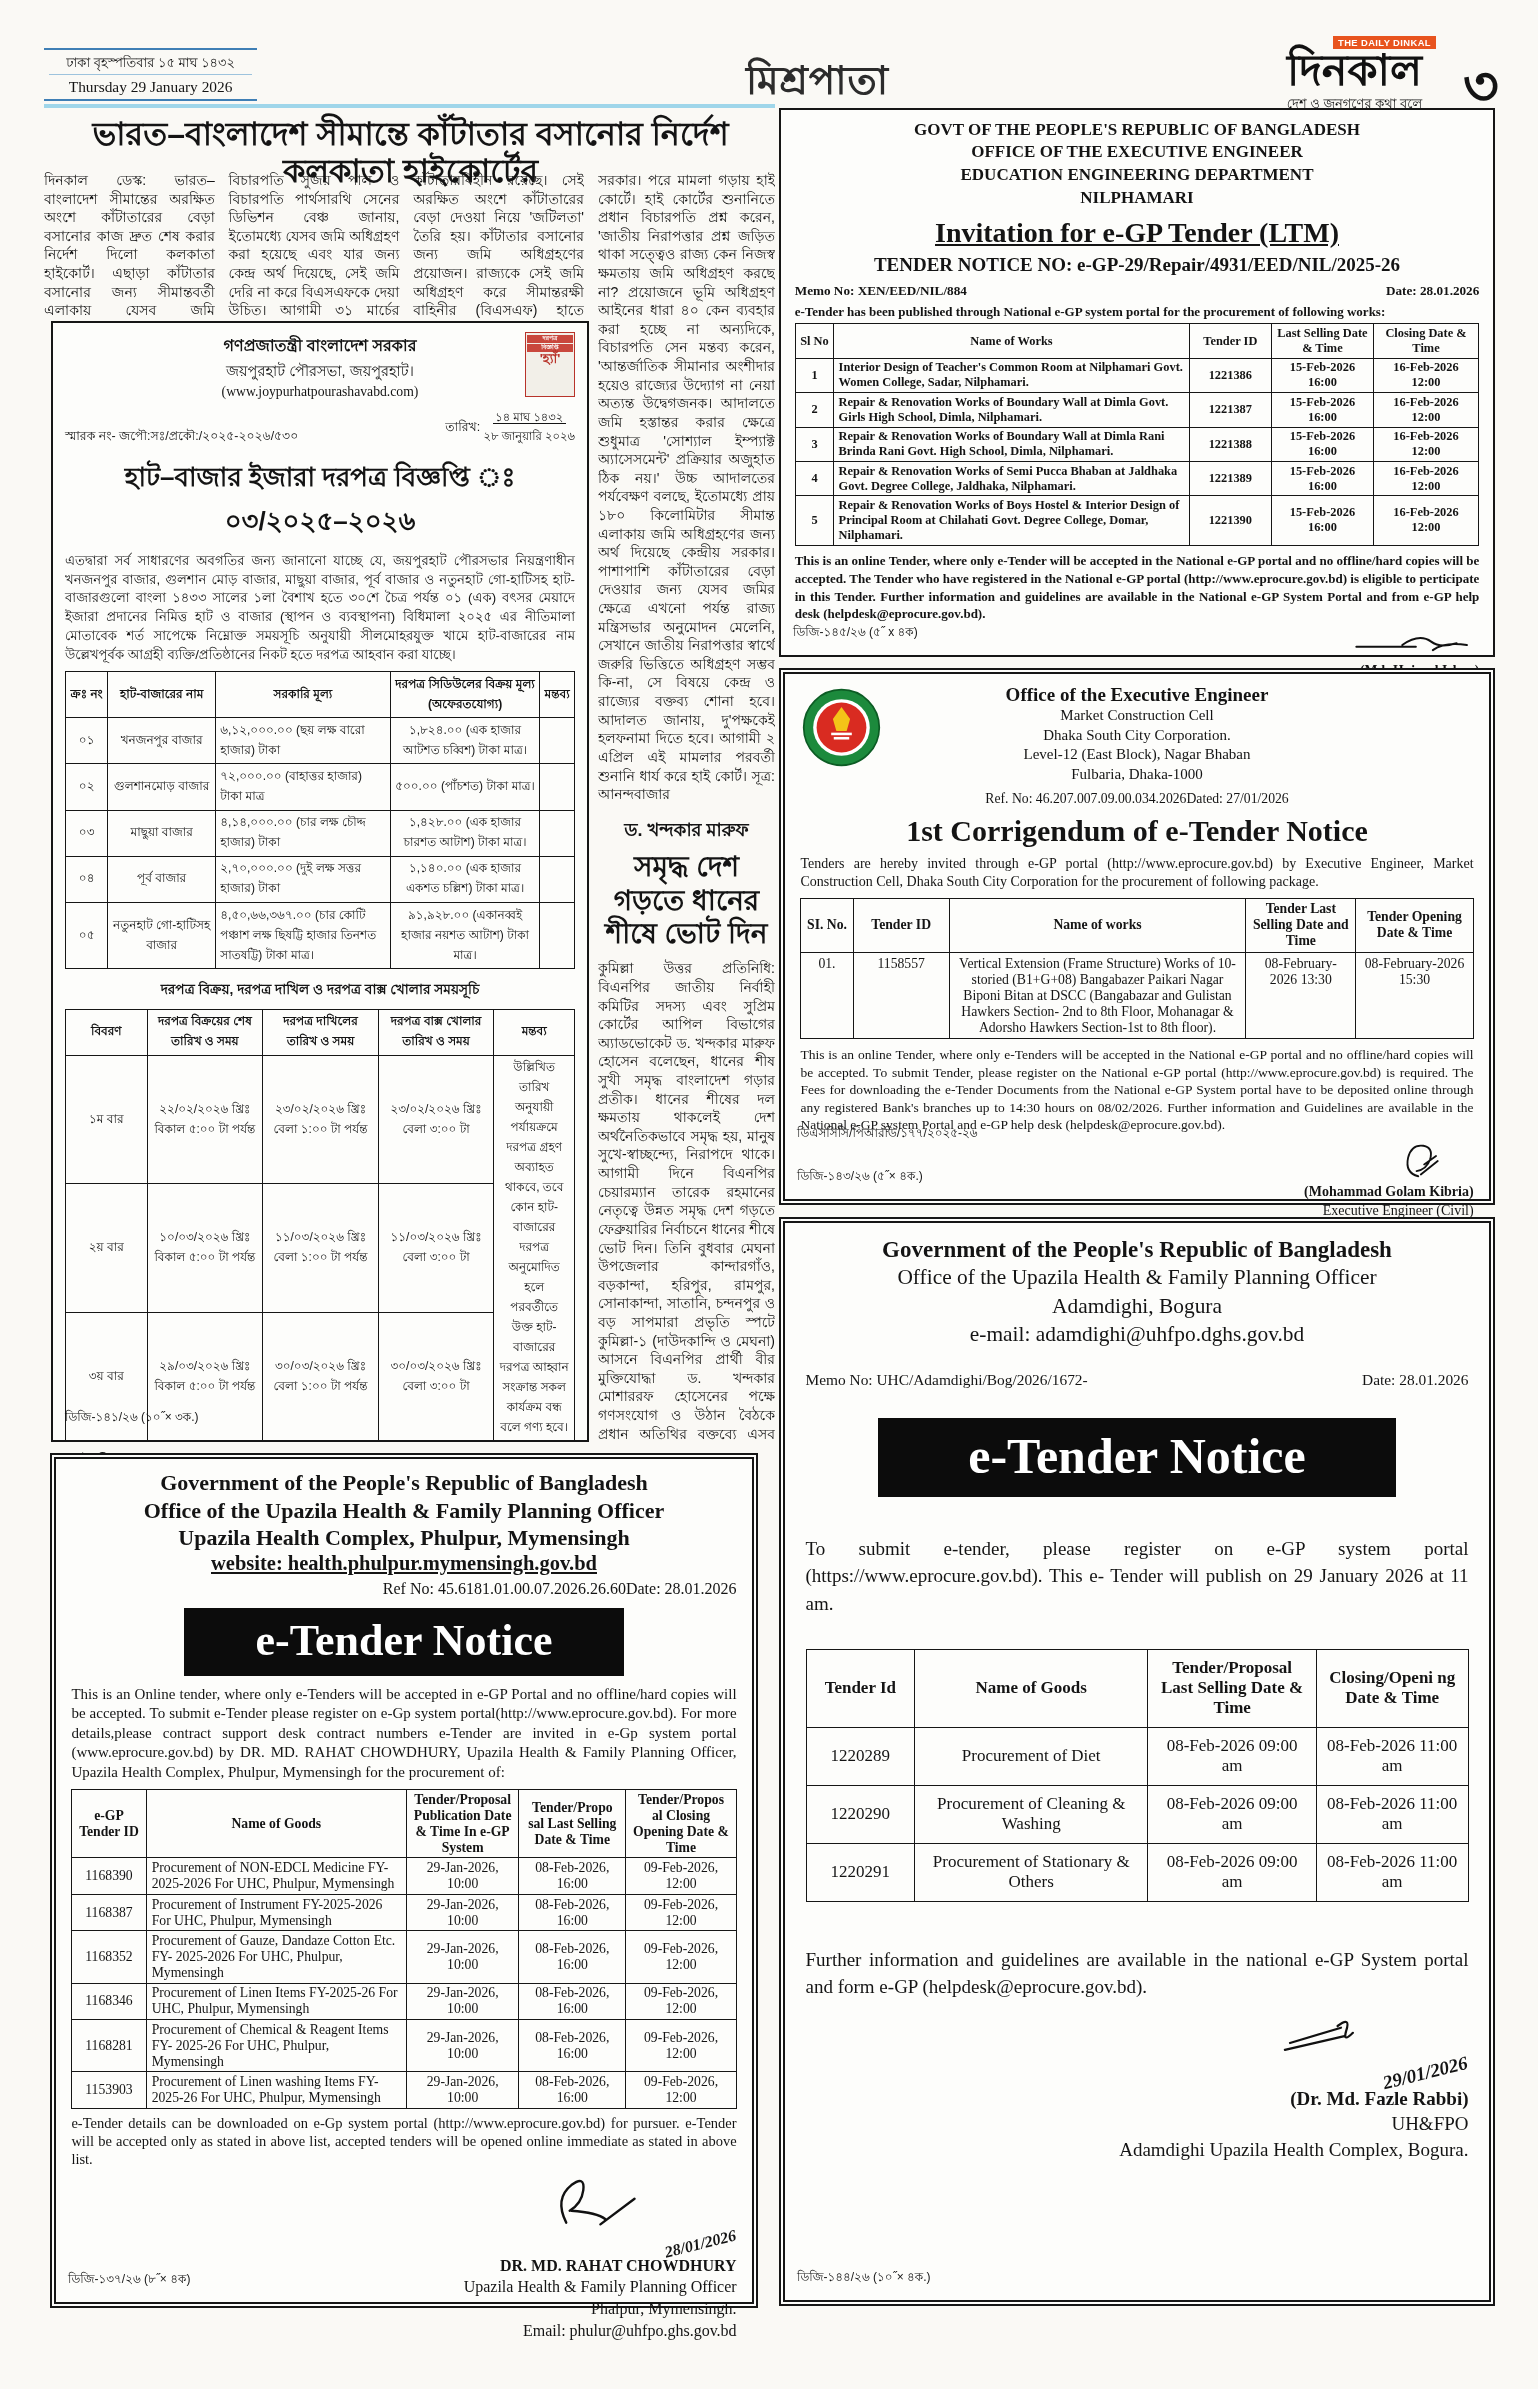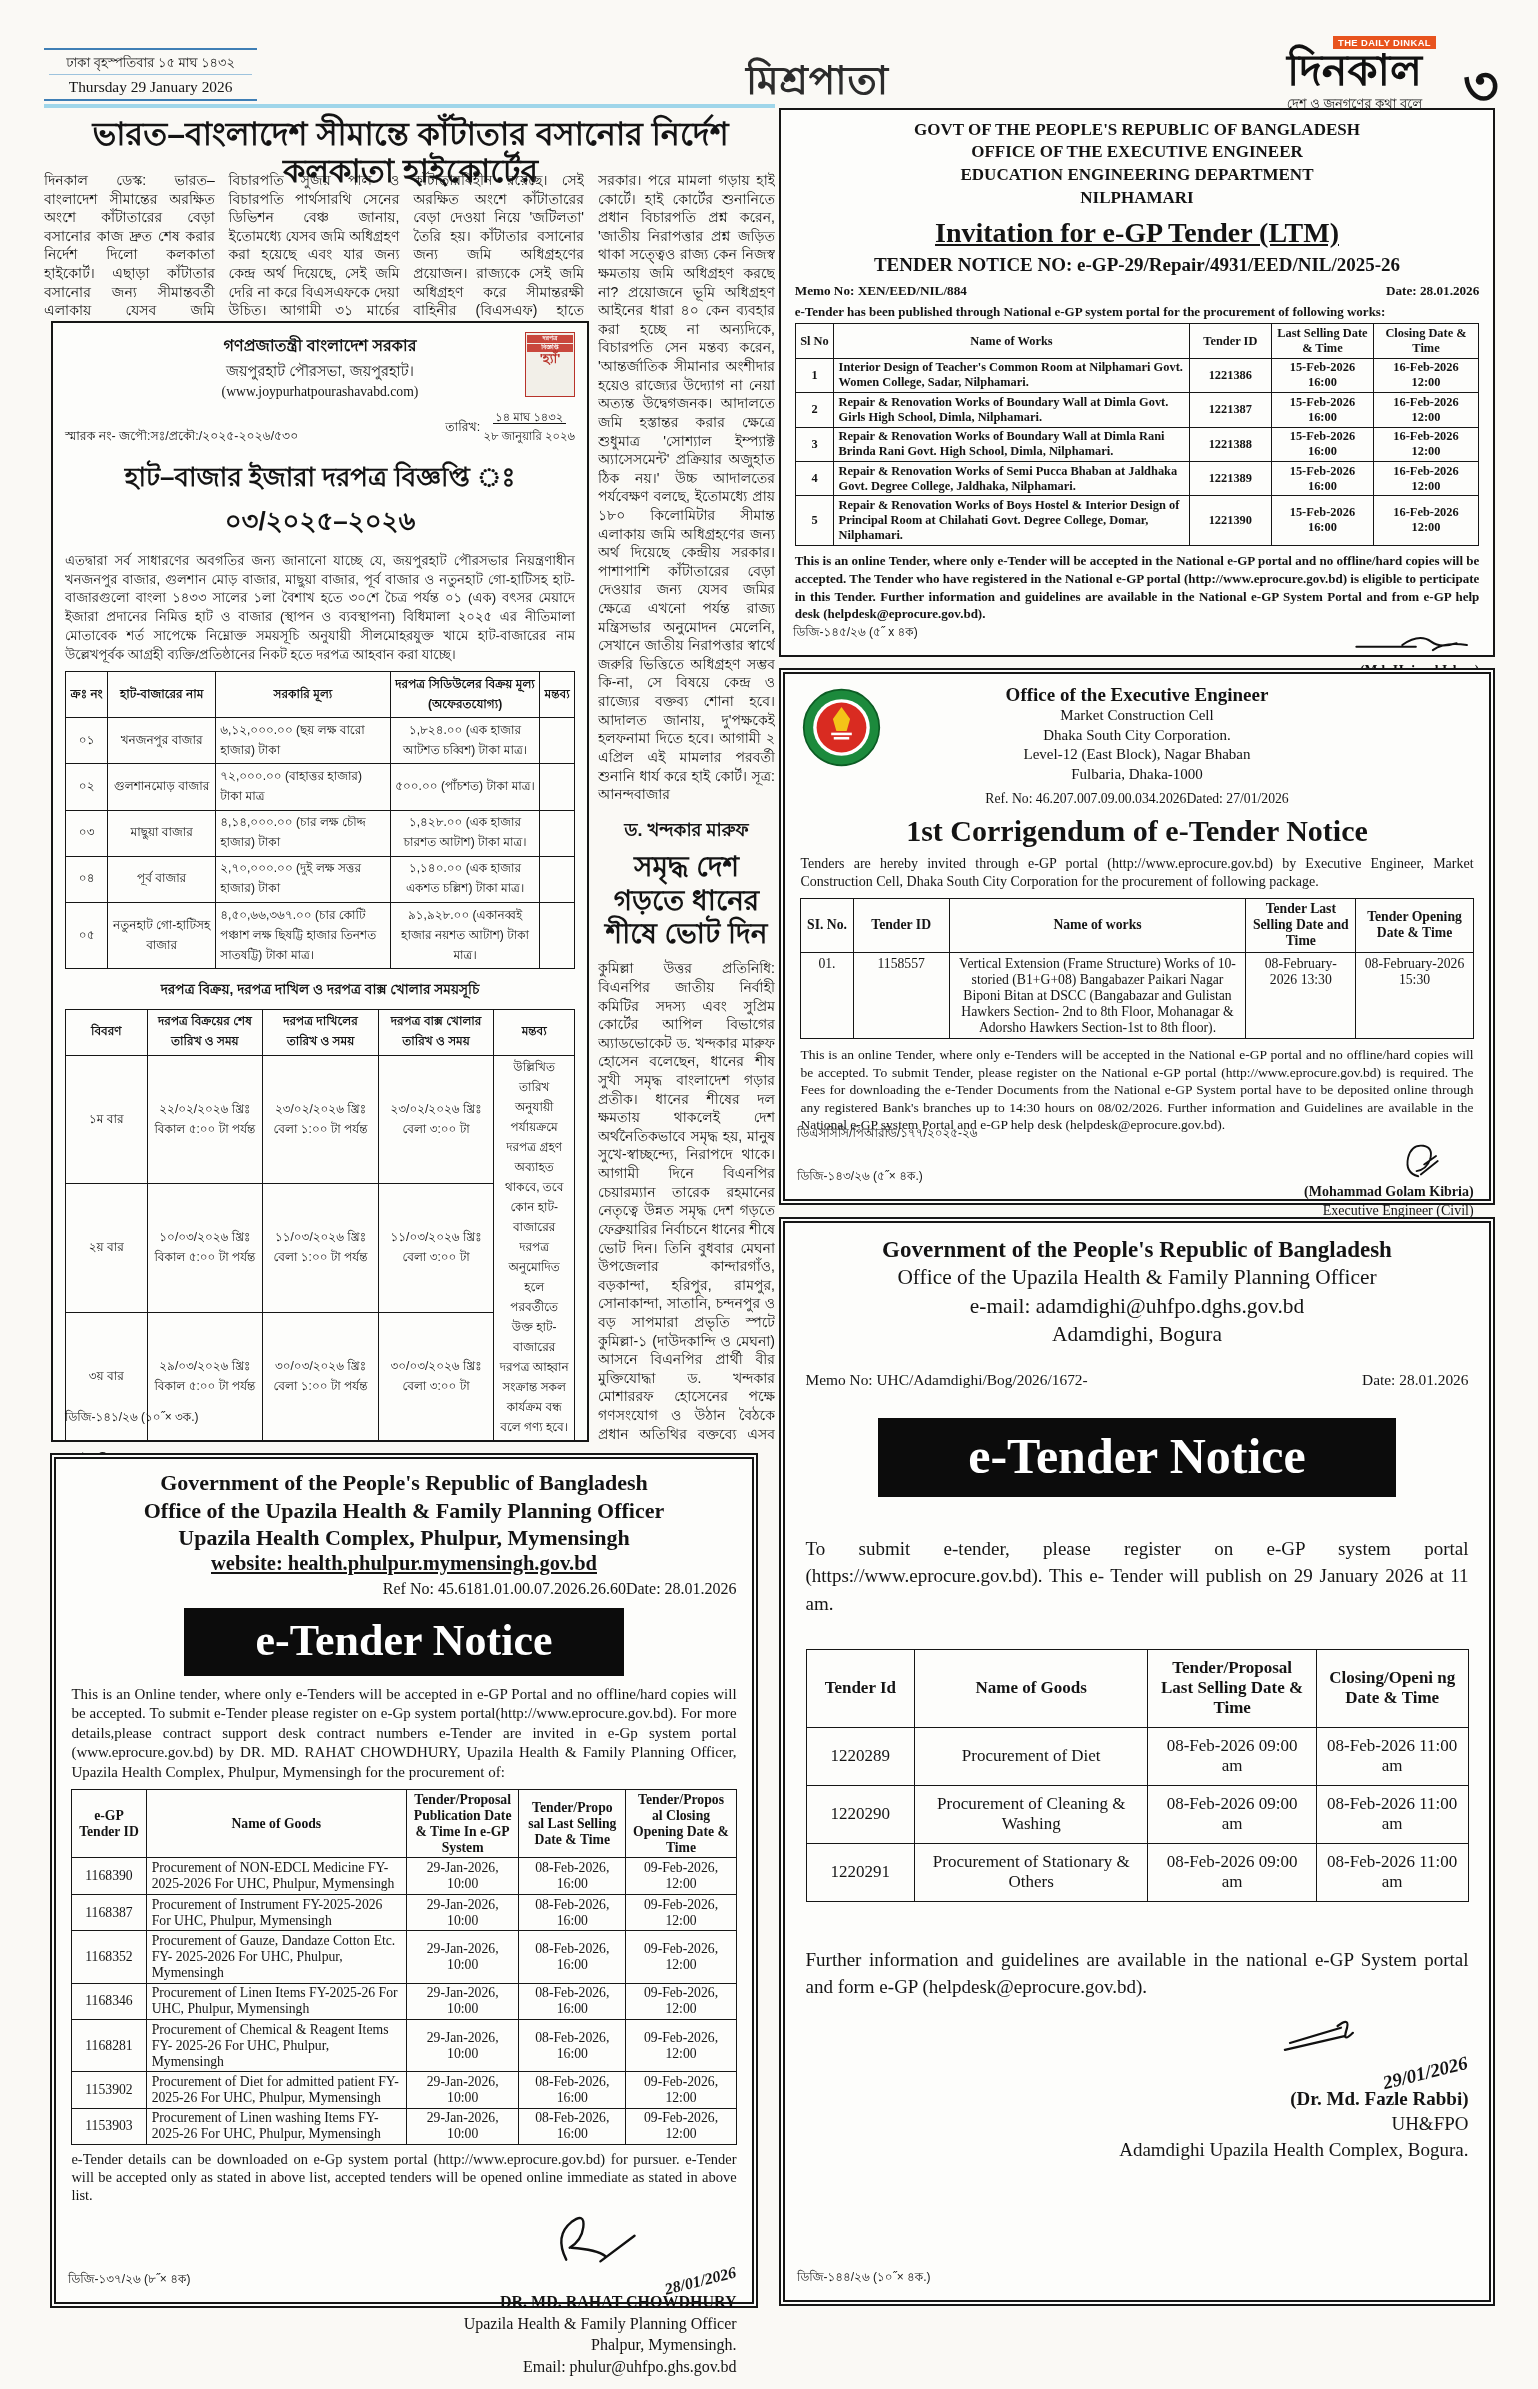--- a/index.html
+++ b/index.html
@@ -383,22 +383,22 @@
     <div>Phone: 01974036036</div>
     <div>Email: pemcc@dscc.gov.bd</div>
   </div>
   <div class="digi" style="bottom:55px;font-family:'Liberation Sans',sans-serif">ডিএসসিসি/পিআরডি/১৭৭/২০২৫-২৬</div>
   <div class="digi" style="font-family:'Liberation Sans',sans-serif">ডিজি-১৪৩/২৬ (৫˝× ৪ক.)</div>
 </div>
 
 <div class="abs adam nbox dbl">
   <div class="h1">Government of the People's Republic of Bangladesh</div>
   <div class="h2">Office of the Upazila Health &amp; Family Planning Officer</div>
+  <div class="h2">Adamdighi, Bogura</div>
   <div class="h2">e-mail: adamdighi@uhfpo.dghs.gov.bd</div>
-  <div class="h2">Adamdighi, Bogura</div>
   <div class="memo">
     <span>Memo No: UHC/Adamdighi/Bog/2026/1672-</span>
     <span>Date: 28.01.2026</span>
   </div>
   <div class="bigtitle">e-Tender Notice</div>
   <div class="para">To submit e-tender, please register on e-GP system portal (https://www.eprocure.gov.bd). This e- Tender will publish on 29 January 2026 at 11 am.</div>
   <table>
     <tbody>
         <tr>
       <th style="width:94px">Tender Id</th>
@@ -483,27 +483,20 @@
     <tr>
           <td class="c">1168346</td>
           <td>Procurement of Linen Items FY-2025-26 For UHC, Phulpur, Mymensingh</td>
           <td class="c">29-Jan-2026, 10:00</td>
           <td class="c">08-Feb-2026, 16:00</td>
           <td class="c">09-Feb-2026, 12:00</td>
         </tr>
     <tr>
           <td class="c">1168281</td>
           <td>Procurement of Chemical &amp; Reagent Items FY- 2025-26 For UHC, Phulpur, Mymensingh</td>
-          <td class="c">29-Jan-2026, 10:00</td>
-          <td class="c">08-Feb-2026, 16:00</td>
-          <td class="c">09-Feb-2026, 12:00</td>
-        </tr>
-    <tr>
-          <td class="c">1153902</td>
-          <td>Procurement of Diet for admitted patient FY- 2025-26 For UHC, Phulpur, Mymensingh</td>
           <td class="c">29-Jan-2026, 10:00</td>
           <td class="c">08-Feb-2026, 16:00</td>
           <td class="c">09-Feb-2026, 12:00</td>
         </tr>
     <tr>
           <td class="c">1153903</td>
           <td>Procurement of Linen washing Items FY-2025-26 For UHC, Phulpur, Mymensingh</td>
           <td class="c">29-Jan-2026, 10:00</td>
           <td class="c">08-Feb-2026, 16:00</td>
           <td class="c">09-Feb-2026, 12:00</td>

